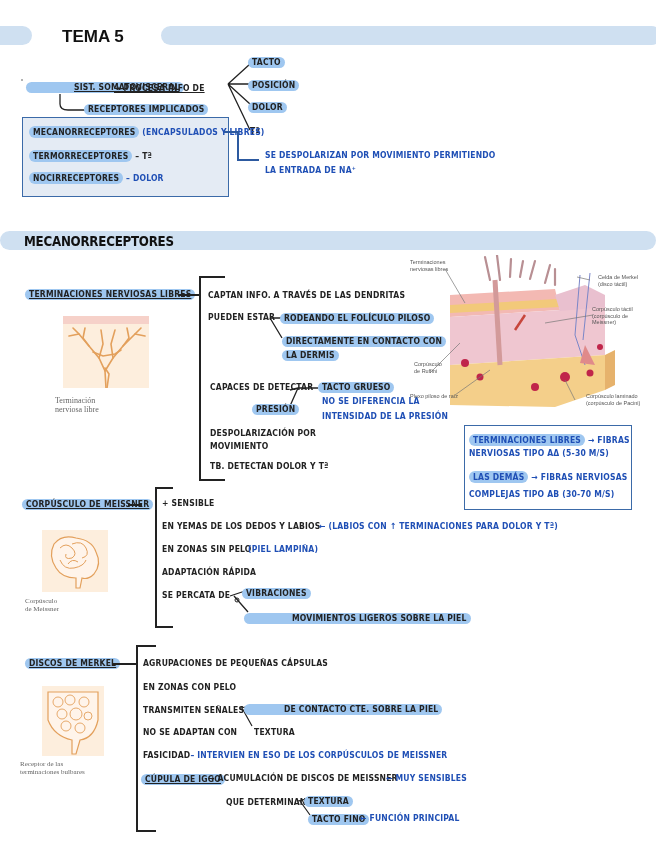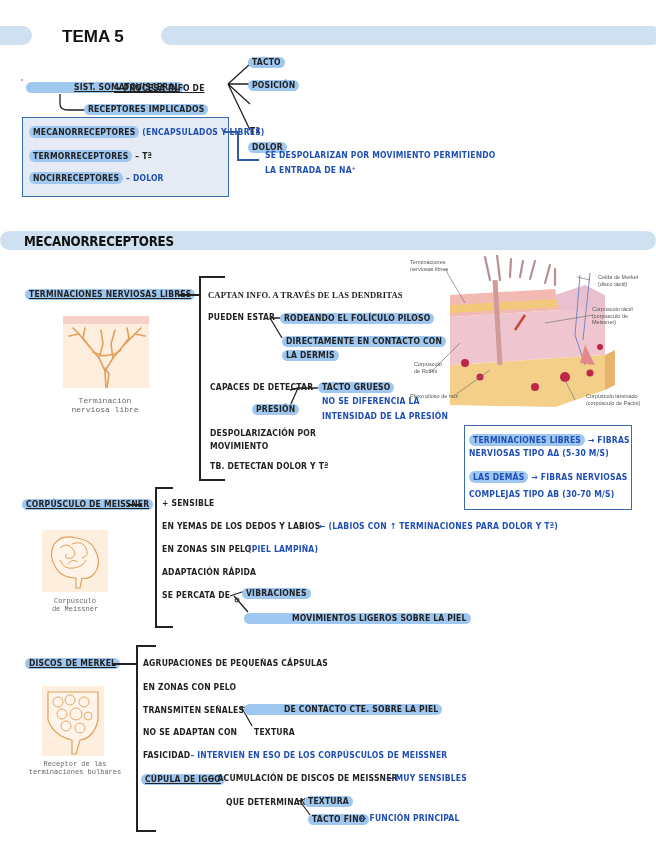--- a/index.html
+++ b/index.html
@@ -18,42 +18,42 @@
     .section-title { font-family: "DejaVu Sans", sans-serif; font-weight: bold; font-size: 14px; color: #111; letter-spacing: -0.3px; transform: scaleX(0.85); transform-origin: left center; }
 
     .box { position: absolute; border: 1.5px solid #3b6aa8; background: #e4ebf4; }
     .box2 { position: absolute; border: 1.5px solid #3b6aa8; background: #ffffff; }
 
     .line { position: absolute; background: #222; }
     .bline { position: absolute; background: #2d5aa0; }
 
     .bracket { position: absolute; border-left: 2px solid #222; border-top: 2px solid #222; border-bottom: 2px solid #222; }
 
-    .caption { font-family: Liberation Mono, monospace; font-size: 8px; color: #666; text-align: center; line-height: 1.15; }
+    .caption { font-family: Liberation Serif, serif; font-size: 8px; color: #666; line-height: 1.15; }
     .fig { position: absolute; }
     .tiny { font-family: "Liberation Sans", sans-serif; font-size: 5.5px; color: #555; line-height: 1.2; }
     .dot { display:inline-block; width:2px; height:2px; background:#999; border-radius:50%; margin-right:3px; vertical-align: top;}
   </style>
 </head>
 <body>
 
 <div class="pill" style="left:-8px; top:26px; width:40px; height:19px;"></div>
 <div class="abs title" style="left:62px; top:27px;">TEMA 5</div>
 <div class="pill" style="left:161px; top:26px; width:500px; height:19px;"></div>
 
 <span class="abs hand" style="left:21px; top:79px;"><span class="dot"></span></span>
 <span class="abs hand hl ul" style="left:26px; top:82px;padding-left:48px;">SIST. SOMATOVISCERAL</span>
 <span class="abs hand" style="left:114px; top:84px;text-decoration:underline;">→ PROCESA INFO DE</span>
 
 <svg class="abs" style="left:222px; top:60px;" width="30" height="80">
   <path d="M6 24 L28 4 M6 24 L28 24 M6 24 L28 44 M6 24 L28 70" stroke="#222" stroke-width="1.3" fill="none"></path>
 </svg>
 <span class="abs hand hl" style="left:248px; top:57px;">TACTO</span>
 <span class="abs hand hl" style="left:248px; top:80px;">POSICIÓN</span>
-<span class="abs hand hl" style="left:248px; top:102px;margin-top:40px;">DOLOR</span>
+<span class="abs hand hl" style="left:248px; top:102px;">DOLOR</span>
 <span class="abs hand" style="left:250px; top:127px;">Tª</span>
 
 <svg class="abs" style="left:58px; top:94px;" width="30" height="22">
   <path d="M2 0 L2 10 Q2 16 10 16 L28 16" stroke="#222" stroke-width="1.3" fill="none"></path>
 </svg>
 <span class="abs hand hl" style="left:84px; top:104px;">RECEPTORES IMPLICADOS</span>
 
 <div class="box" style="left:22px; top:117px; width:207px; height:80px;"></div>
 <div class="abs hand" style="left:29px; top:128px;">
   <span class="hl">MECANORRECEPTORES</span>
@@ -97,21 +97,21 @@
       <path d="M44 72 L46 58 L42 52"></path>
       <path d="M30 36 L40 40 L52 38 L58 34"></path>
     </g>
   </svg>
 </div>
 <div class="abs caption" style="left:55px; top:396px; width:100px;">
   <div>Terminación</div>
   <div>nerviosa libre</div>
 </div>
 
-<span class="abs hand" style="left:208px; top:291px;font-family:Liberation Serif, serif;">CAPTAN INFO. A TRAVÉS DE LAS DENDRITAS</span>
+<span class="abs hand" style="left:208px; top:291px;">CAPTAN INFO. A TRAVÉS DE LAS DENDRITAS</span>
 <span class="abs hand" style="left:208px; top:313px;">PUEDEN ESTAR</span>
 <svg class="abs" style="left:262px; top:312px;" width="24" height="30">
   <path d="M20 6 L8 6 M8 6 L20 26" stroke="#222" stroke-width="1.3" fill="none"></path>
 </svg>
 <span class="abs hand hl" style="left:280px; top:313px;">RODEANDO EL FOLÍCULO PILOSO</span>
 <span class="abs hand hl" style="left:282px; top:336px;">DIRECTAMENTE EN CONTACTO CON</span>
 <span class="abs hand hl" style="left:282px; top:350px;">LA DERMIS</span>
 
 <span class="abs hand" style="left:210px; top:383px;">CAPACES DE DETECTAR</span>
 <svg class="abs" style="left:288px; top:380px;" width="34" height="30">

